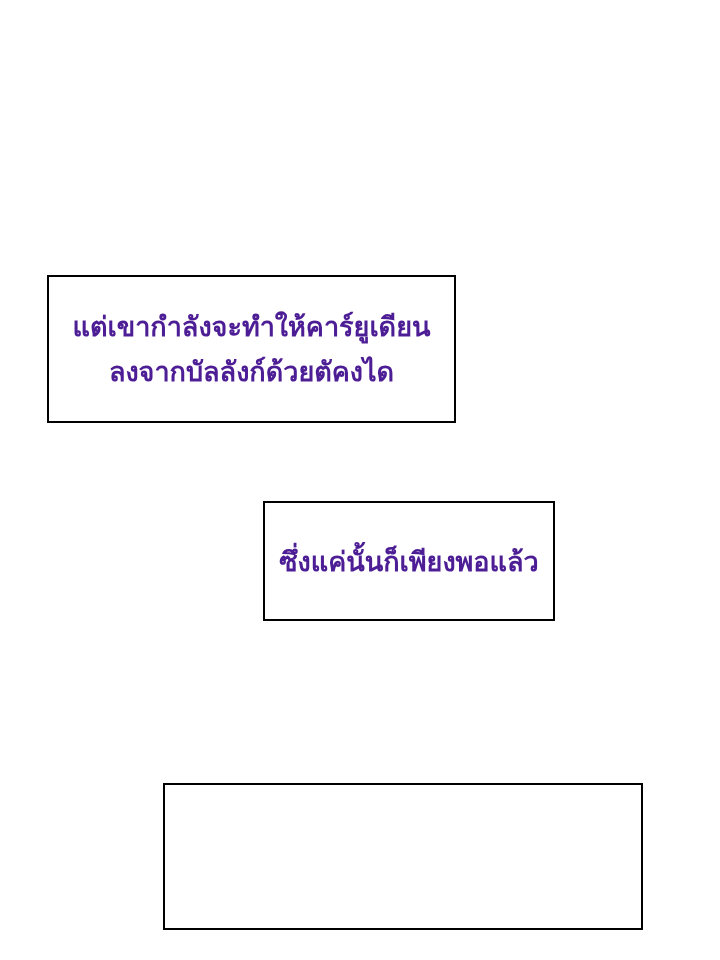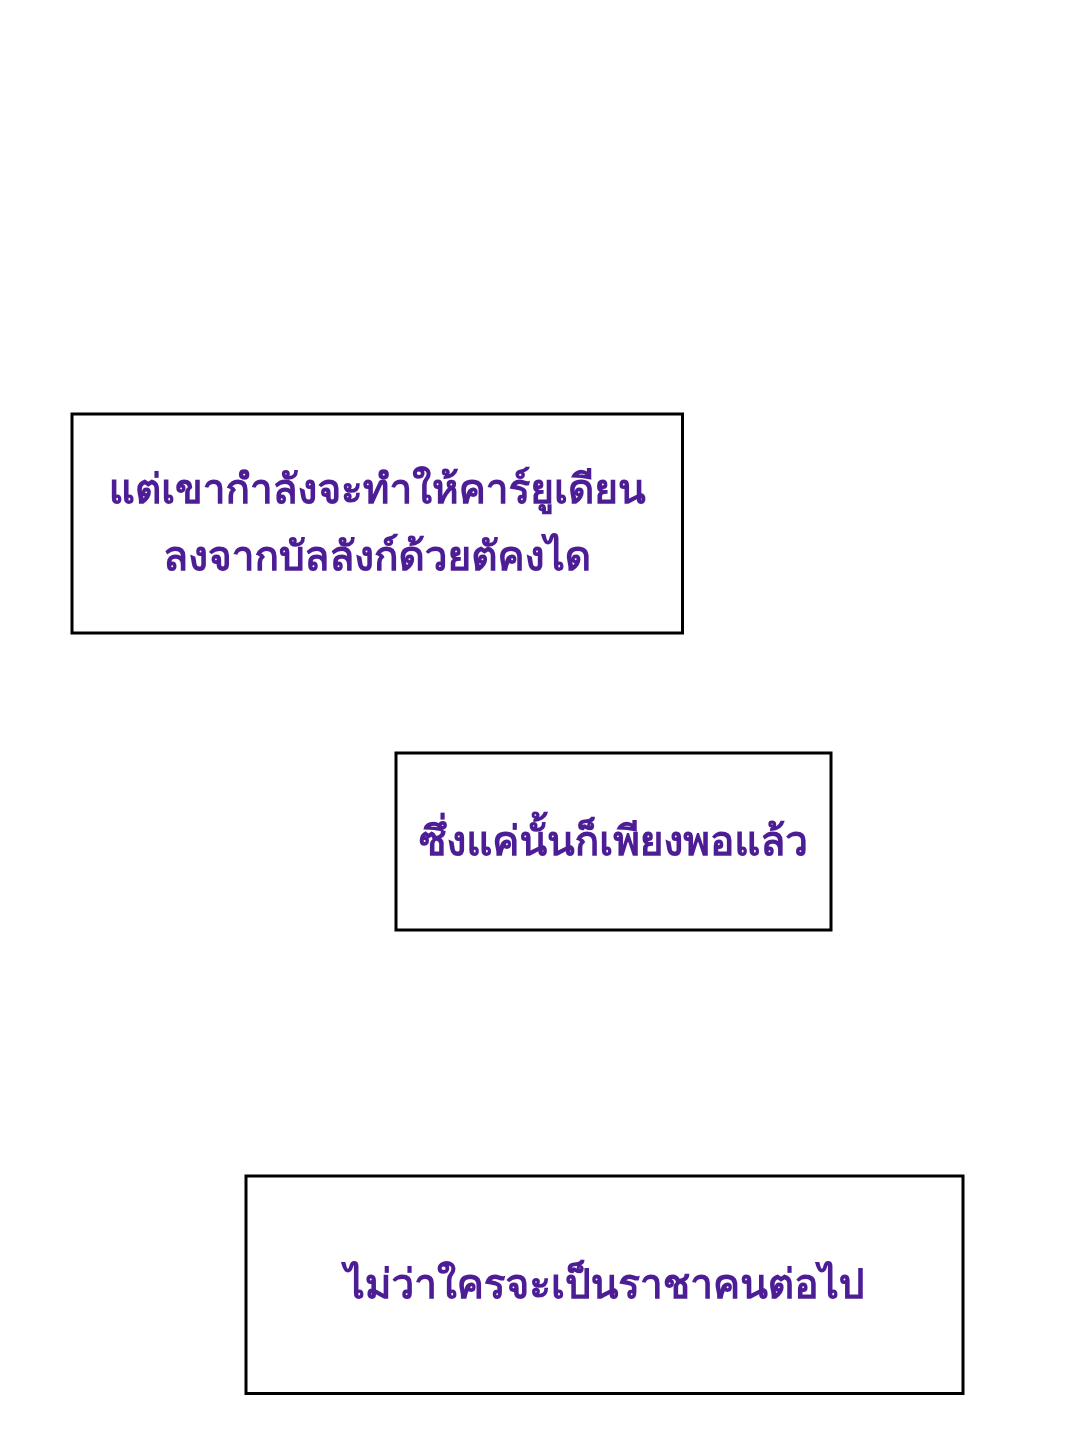--- a/index.html
+++ b/index.html
@@ -44,16 +44,15 @@
   <div class="textbox box1">
     <div class="line">แต่เขากำลังจะทำให้คาร์ยูเดียน</div>
     <div class="line">ลงจากบัลลังก์ด้วยตัคงได</div>
   </div>
 
   <div class="textbox box2">
     <div class="line">ซึ่งแค่นั้นก็เพียงพอแล้ว</div>
   </div>
 
   <div class="textbox box3">
-    <div class="line">ไม่ว่าใครจะเป็นราชาคนต่อไป</div>
   </div>
 
 </div>
 
 </body></html>

